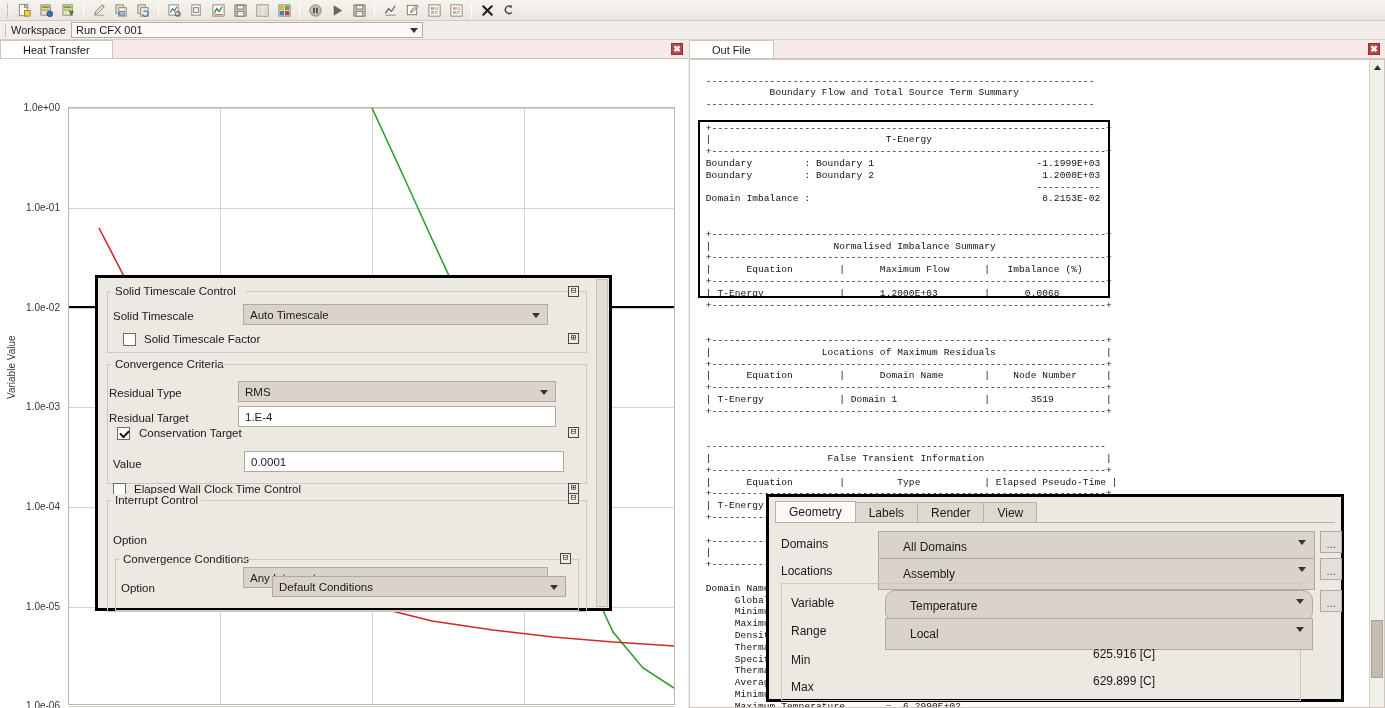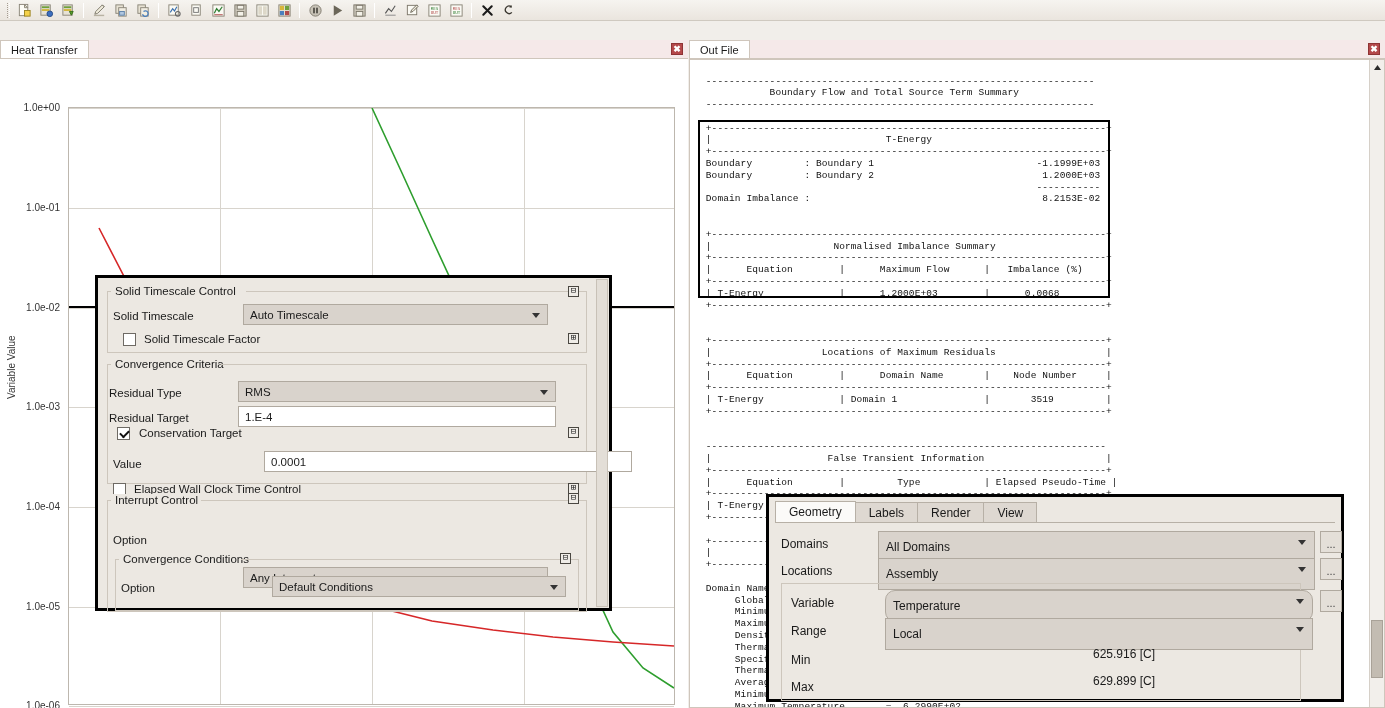--- a/index.html
+++ b/index.html
@@ -40,21 +40,21 @@
   #ws-combo .arrow { position:absolute; right:4px; top:5px; width:0;height:0;
     border-left:4px solid transparent; border-right:4px solid transparent; border-top:5px solid #333; }
 
   
   .panel-tabbar {
     position:absolute; height:19px; background:#f5e9e9;
     border-bottom:1px solid #cfc6bc; display:flex; align-items:flex-end;
   }
   .panel-tab {
     height:18px; background:#ffffff; border:1px solid #cfc6bc; border-bottom:none;
-    padding:0 10px; display:flex; align-items:center; font-size:11px; color:#1a1a1a;
+    padding:0 22px; display:flex; align-items:center; font-size:11px; color:#1a1a1a;
   }
   .tab-close {
     position:absolute; right:5px; top:3px; width:12px; height:12px;
     background:#b4484a; border:1px solid #8e3234; color:#fff; font-size:9px;
     display:flex; align-items:center; justify-content:center; line-height:1; font-weight:bold;
   }
 
   
   #chart-panel { position:absolute; left:0; top:40px; width:688px; height:668px; background:#fff;
      border-right:1px solid #cfc6bc; }
@@ -123,21 +123,21 @@
     background:#ece8e2; border:3px solid #000;
   }
   #geo-tabs { position:absolute; left:6px; top:4px; height:22px; display:flex; align-items:flex-end; }
   .geo-tab { height:21px; padding:0 13px; display:flex; align-items:center; font-size:12px;
              background:#ded8d1; border:1px solid #b7b0a6; border-bottom:none; margin-right:-1px; }
   .geo-tab.active { background:#fbfaf8; height:22px; border-bottom:1px solid #fbfaf8; }
   #geo-tabline { position:absolute; left:6px; top:25px; right:6px; height:1px; background:#b7b0a6; }
   #geo-body { position:absolute; left:6px; top:26px; right:6px; bottom:5px; background:#ece8e2; }
   .geo-label { position:absolute; font-size:12px; color:#1a1a1a; }
   .geo-combo { position:absolute; height:32px; background:#d9d3cc; border:1px solid #b0a99f;
-               font-size:12px; display:flex; align-items:center; padding-left:7px; }
+               font-size:12px; display:flex; align-items:center; padding-left:24px; }
   .geo-combo .carot { position:absolute; right:8px; top:8px; width:0;height:0;
     border-left:4px solid transparent;border-right:4px solid transparent;border-top:5px solid #333;}
   .ellipsis-btn { position:absolute; width:22px; height:22px; background:#e4dfd8;
     border:1px solid #b0a99f; display:flex; align-items:flex-end; justify-content:center;
     font-size:11px; color:#444; padding-bottom:2px; }
   .geo-value { position:absolute; font-size:12px; text-align:left; }
   #geo-subgrp { position:absolute; left:6px; top:60px; right:34px; height:118px;
                 border:1px solid #cdc6bc; }
 </style>
 </head>
@@ -301,20 +301,28 @@
         </svg>
     </div>
     <div class="tb-btn">
       <svg width="15" height="15" viewBox="0 0 16 16">
           <path d="M10 4 a4 4 0 1 0 0.5 6" fill="none" stroke="#3a3730" stroke-width="1.4"></path>
           <path d="M10 2 L10.5 5 L7.5 4.5 Z" fill="#3a3730"></path>
         </svg>
     </div>
   </div>
 
+  <div id="wsbar">
+    <div class="grip"></div>
+    <div class="lbl">Workspace</div>
+    <div id="ws-combo">
+      <span>Run CFX 001</span>
+      <span class="arrow"></span>
+    </div>
+  </div>
 
   <div id="chart-panel">
 
     <div class="panel-tabbar" id="chart-tabbar">
       <div class="panel-tab">
         <span>Heat Transfer</span>
       </div>
       <div class="tab-close">✖</div>
     </div>
 
@@ -466,21 +474,21 @@
       <div class="row-label" style="left:8px; top:131px;">Residual Target</div>
       <div class="txtin" style="left:137px; top:125px; width:318px;">
         <span>1.E-4</span>
       </div>
 
       <div class="cb checked" style="left:16px; top:146px;"></div>
       <div class="cb-label" style="left:38px; top:146px;">Conservation Target</div>
       <div class="expander" style="right:16px; top:146px;">⊟</div>
 
       <div class="row-label" style="left:12px; top:177px;">Value</div>
-      <div class="txtin" style="left:163px; top:170px; width:368px;text-align:right;">
+      <div class="txtin" style="left:143px; top:170px; width:320px;text-align:right;">
         <span>0.0001</span>
       </div>
 
       <div class="cb" style="left:12px; top:202px;"></div>
       <div class="cb-label" style="left:33px; top:202px;">Elapsed Wall Clock Time Control</div>
       <div class="expander" style="right:16px; top:202px;">⊞</div>
 
       <div class="grp" style="top:219px; height:112px;"></div>
       <div class="grp-title" style="left:10px; top:213px;">Interrupt Control</div>
       <div class="grp-line" style="left:6px; top:219px; width:4px;"></div>

